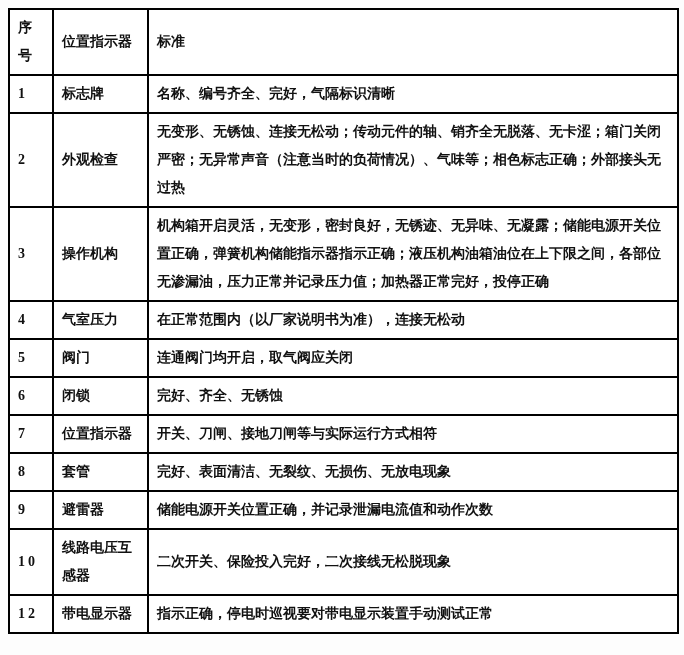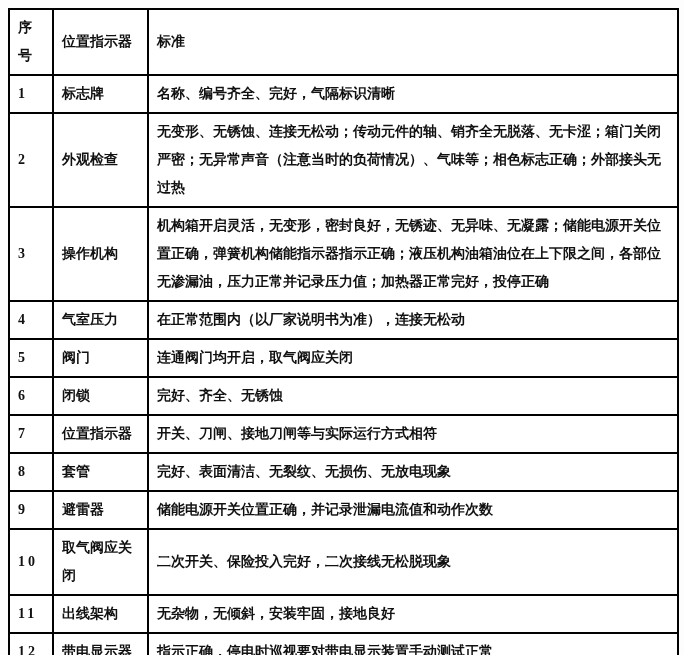--- a/index.html
+++ b/index.html
@@ -101,27 +101,22 @@
           <td class="item-cell">套管</td>
           <td class="std-cell">完好、表面清洁、无裂纹、无损伤、无放电现象</td>
         </tr>
         <tr>
           <td class="no-cell">9</td>
           <td class="item-cell">避雷器</td>
           <td class="std-cell">储能电源开关位置正确，并记录泄漏电流值和动作次数</td>
         </tr>
         <tr>
           <td class="no-cell">10</td>
-          <td class="item-cell">取气阀应关闭</td>
+          <td class="item-cell">线路电压互感器</td>
           <td class="std-cell">二次开关、保险投入完好，二次接线无松脱现象</td>
-        </tr>
-        <tr>
-          <td class="no-cell">11</td>
-          <td class="item-cell">出线架构</td>
-          <td class="std-cell">无杂物，无倾斜，安装牢固，接地良好</td>
         </tr>
         <tr>
           <td class="no-cell">12</td>
           <td class="item-cell">带电显示器</td>
           <td class="std-cell">指示正确，停电时巡视要对带电显示装置手动测试正常</td>
         </tr>
       </tbody>
   </table>
 </div>
 

